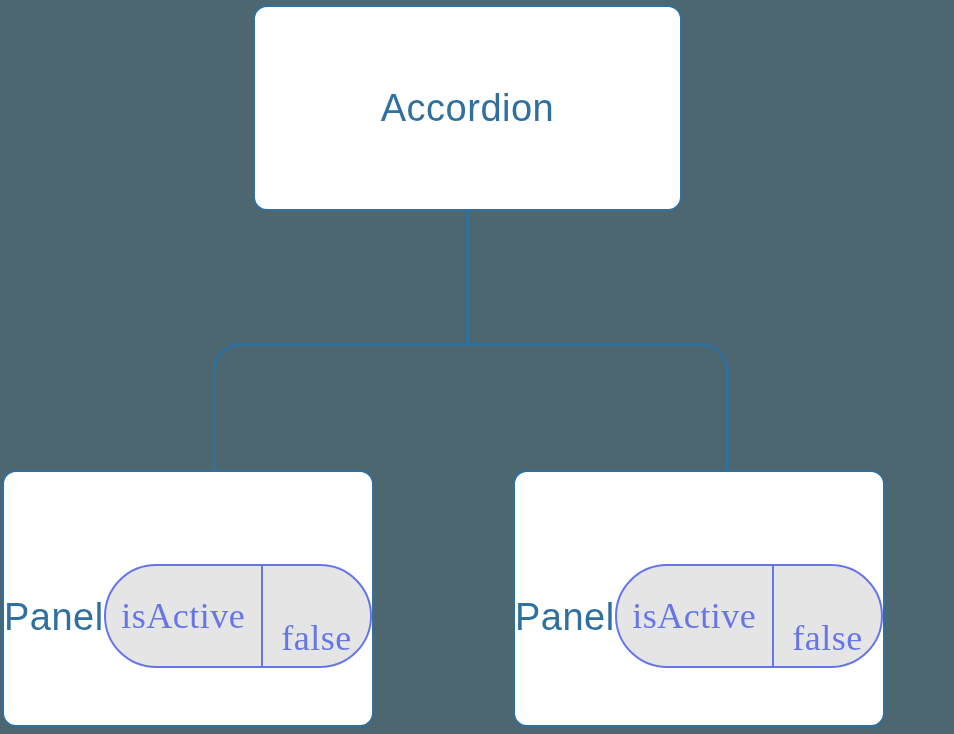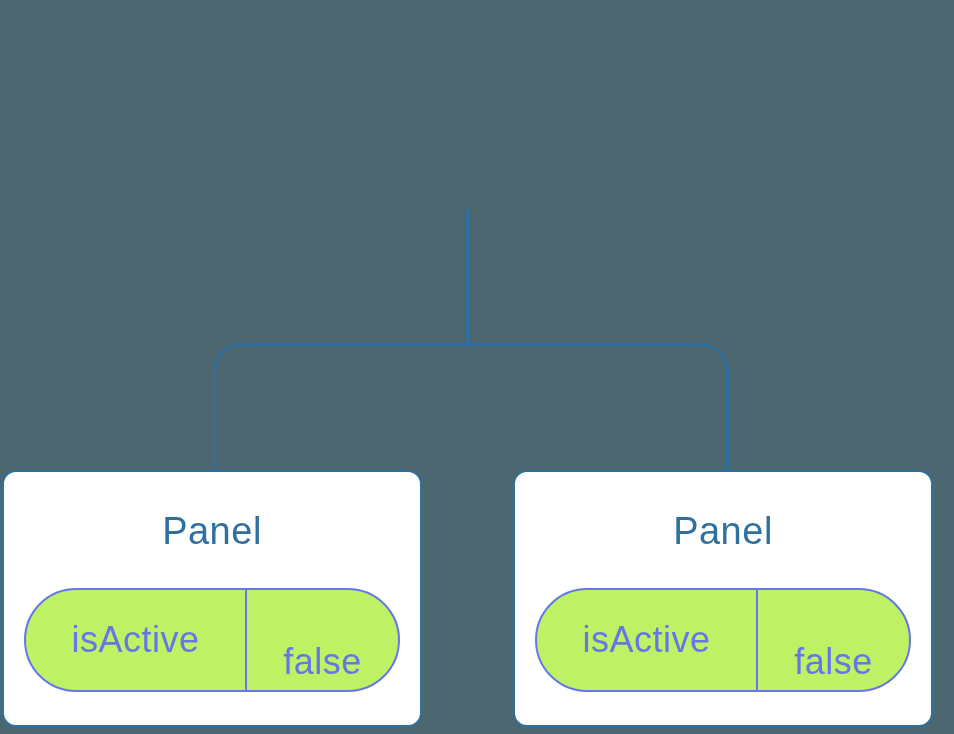--- a/index.html
+++ b/index.html
@@ -58,24 +58,24 @@
     height: 128px;
     box-sizing: border-box;
     border-top: 3px solid #2f709f;
     border-left: 3px solid #2f709f;
     border-right: 3px solid #2f709f;
     border-radius: 28px 28px 0 0;
   }
   
   .panel {
     top: 470px;
-    width: 420px;
+    width: 372px;
     height: 257px;
     display: flex;
-    flex-direction: column;
+    flex-direction: row;
     align-items: center;
   }
   .panel-left  { left: 2px; }
   .panel-right { left: 513px; }
   .panel-title {
     margin-top: 36px;
     line-height: 46px;
     color: #2f709f;
     font-size: 38px;
     font-weight: 500;
@@ -84,21 +84,22 @@
   
   .state-pill {
     margin-top: 34px;
     width: 376px;
     height: 104px;
     box-sizing: border-box;
     border: 2px solid #6577e8;
     border-radius: 52px;
     display: flex;
     overflow: hidden;
-    background: #bef264;
+    background: #e5e5e5;
+    font-family: Liberation Serif, serif;
   }
   .state-cell {
     display: flex;
     align-items: center;
     justify-content: center;
     color: #6577e8;
     font-size: 36px;
     letter-spacing: 0.5px;
   }
   .state-key {
@@ -108,20 +109,23 @@
   .state-value {
     flex: 1;
     margin-top: 44px;
   }
 </style>
 </head>
 <body>
 
 <div class="stage">
 
+  <div class="node node-root">
+    <span class="node-label">Accordion</span>
+  </div>
 
   <div class="connector-vertical"></div>
 
   <div class="connector-bracket"></div>
 
   <div class="node panel panel-left">
     <div class="panel-title">Panel</div>
     <div class="state-pill">
       <div class="state-cell state-key">isActive</div>
       <div class="state-cell state-value">false</div>

